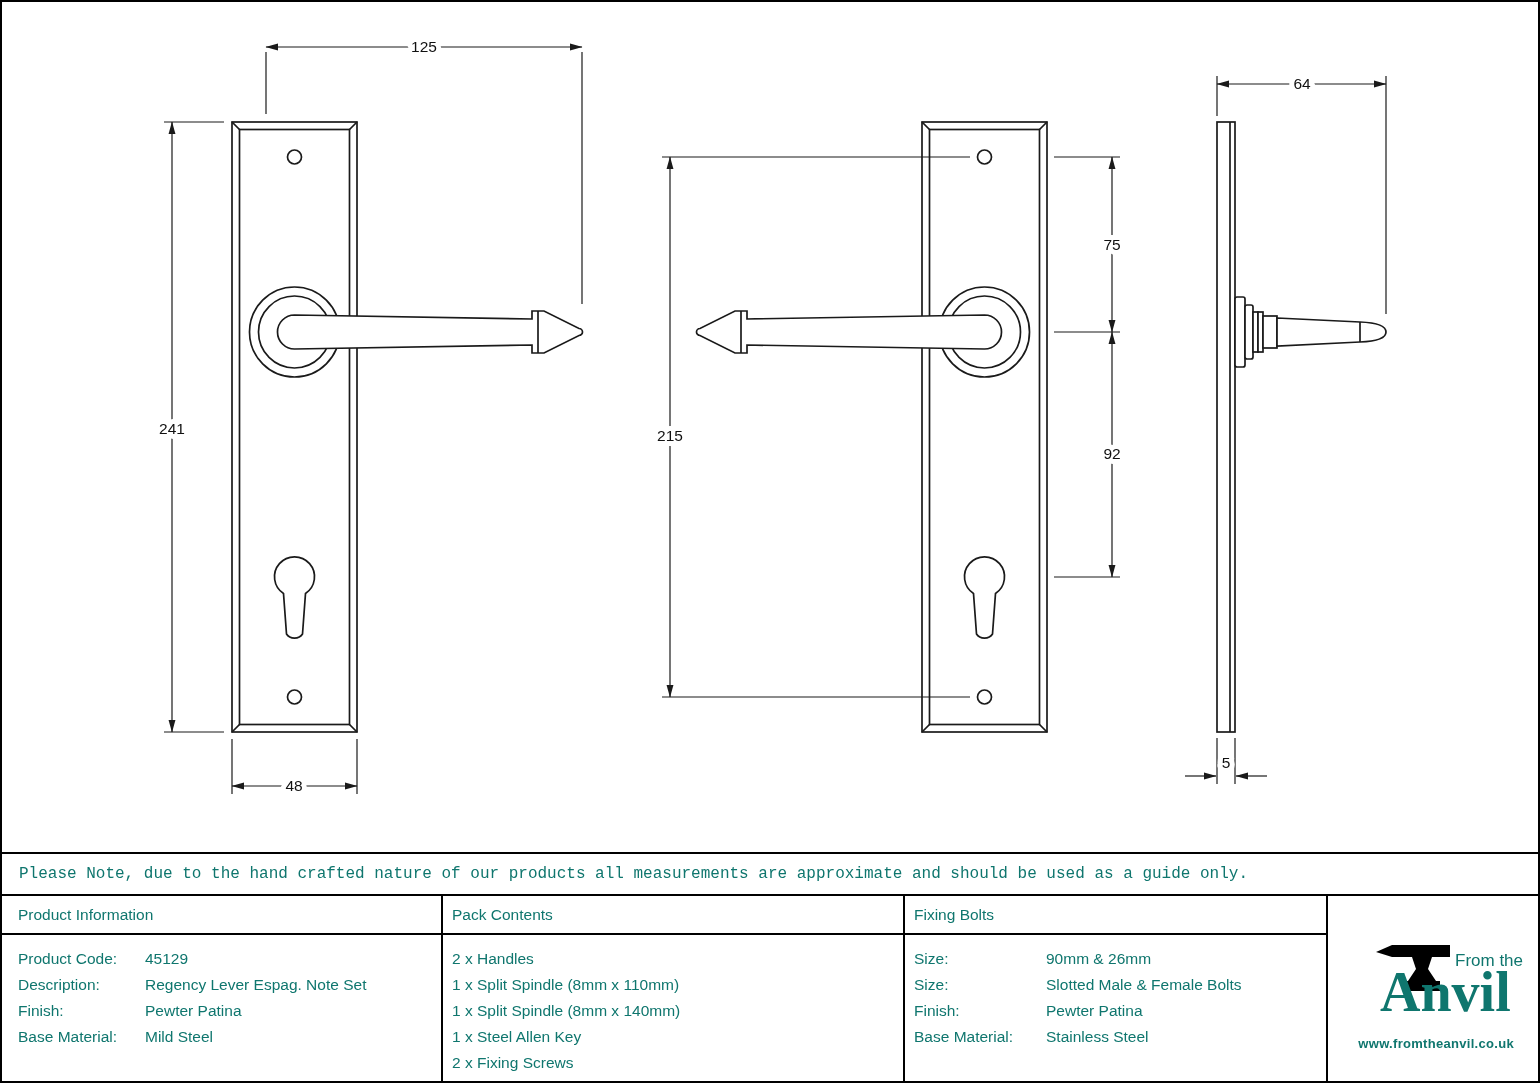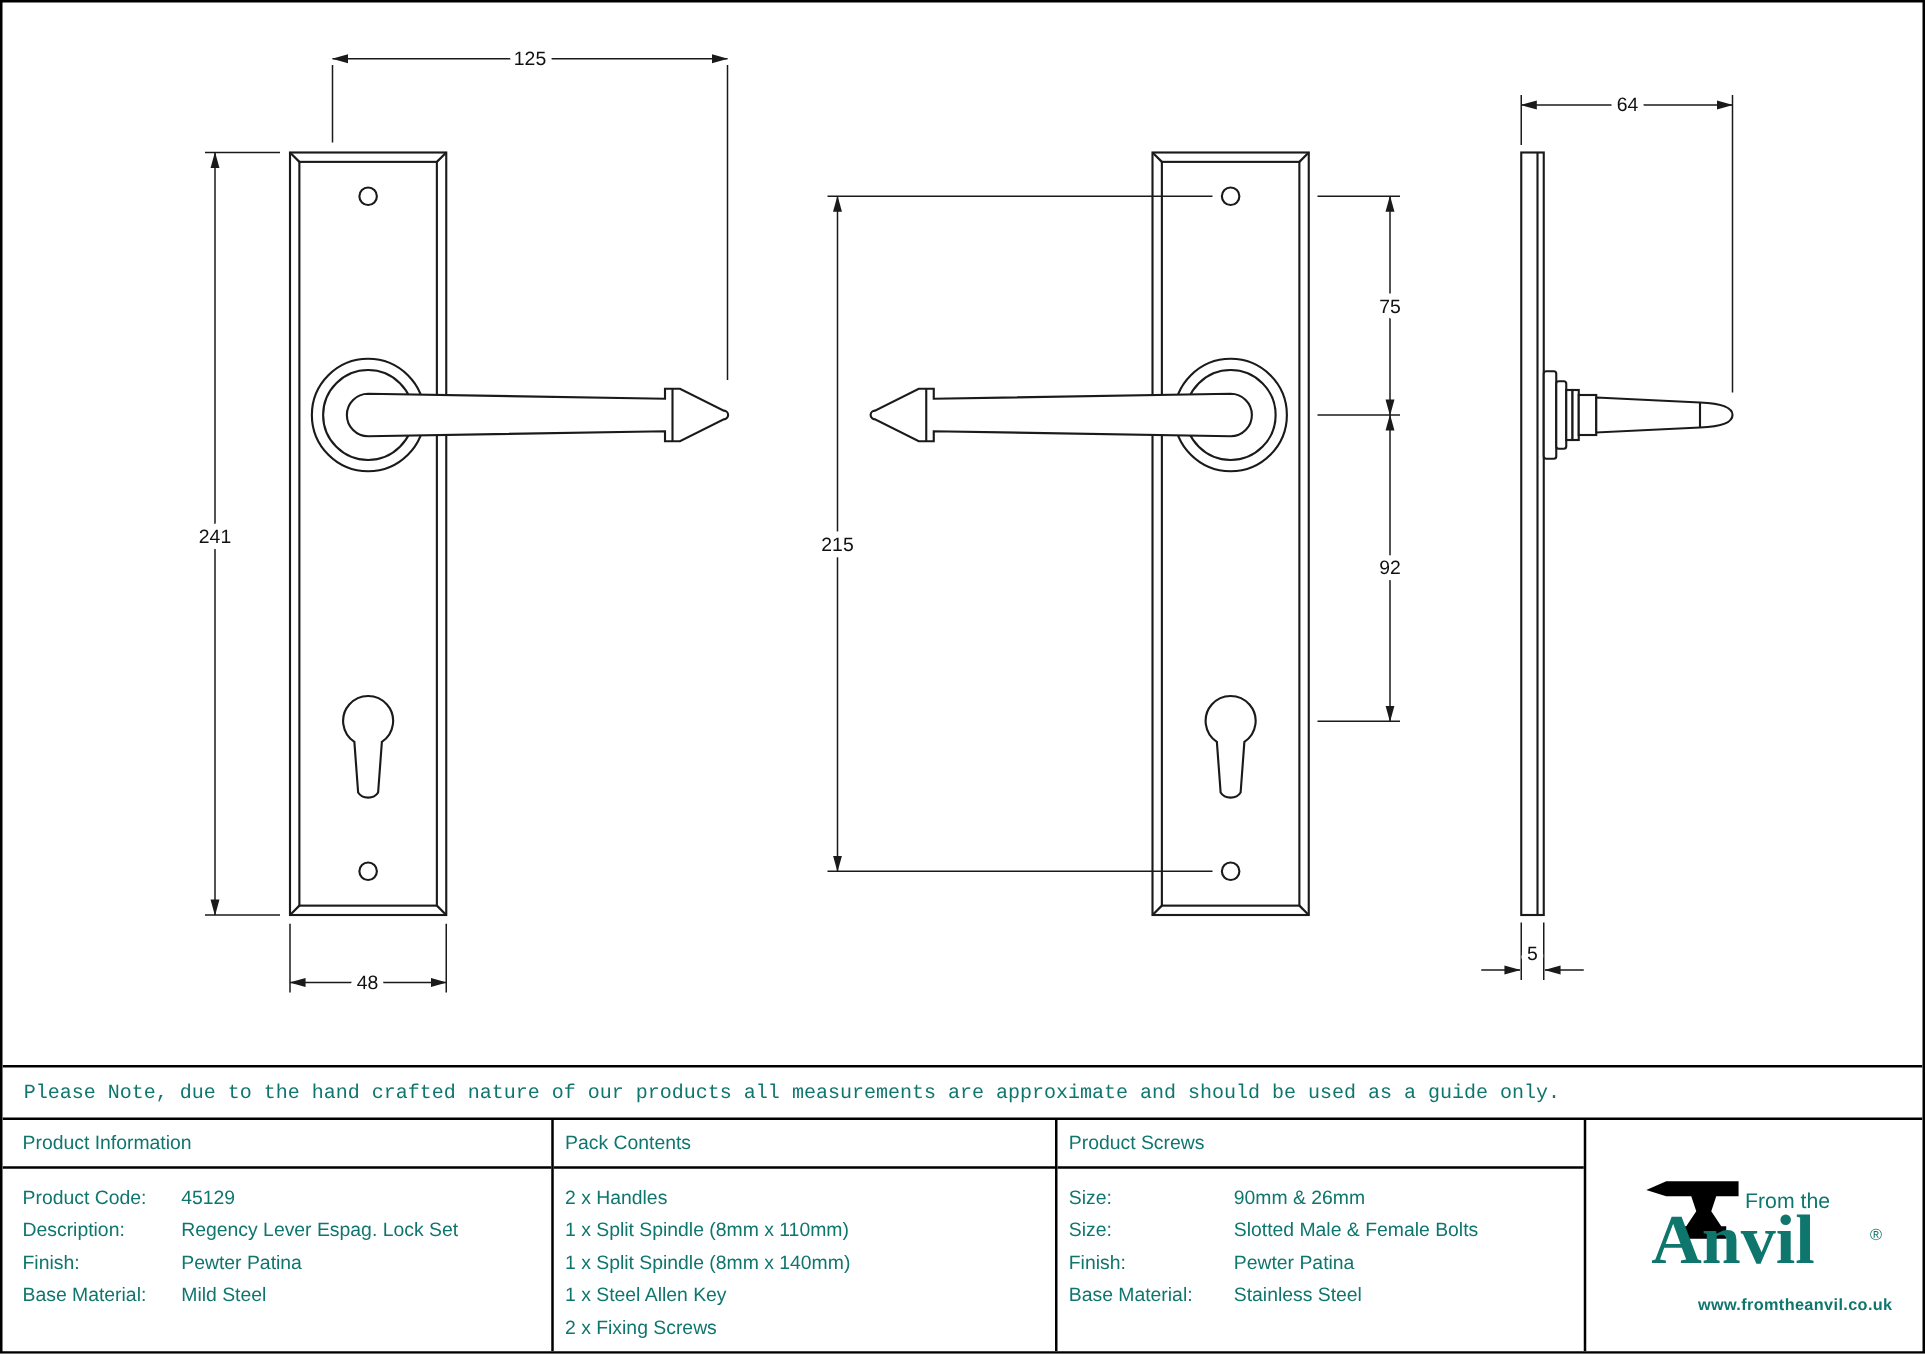--- a/index.html
+++ b/index.html
@@ -20,21 +20,21 @@
     position:absolute; left:0; top:850px; width:1536px; height:42px;
     border-top:2px solid #000; box-sizing:border-box;
     display:flex; align-items:center; padding-left:17px; font-size:16px;font-family:Liberation Mono, monospace;
   }
   .tablewrap {
     position:absolute; left:0; top:892px; width:1536px; height:187px;
     border-top:2px solid #000; box-sizing:border-box; display:flex;
   }
   .col { box-sizing:border-box; border-right:2px solid #000; display:flex; flex-direction:column; }
   .col.c1 { width:441px; }
-  .col.c2 { width:403px; }
+  .col.c2 { width:462px; }
   .col.c3 { width:423px; }
   .col.c4 { flex:1; border-right:none; position:relative; }
   .thead {
     height:37px; flex:0 0 37px; border-bottom:2px solid #000; box-sizing:content-box;
     display:flex; align-items:center; font-size:15.5px;
   }
   .c1 .thead, .c1 .row { padding-left:16px; }
   .c2 .thead, .c2 .row { padding-left:9px; }
   .c3 .thead, .c3 .row { padding-left:9px; }
   .tbody { padding-top:11px; }
@@ -142,21 +142,21 @@
 
     <div class="col c1">
       <div class="thead">Product Information</div>
       <div class="tbody">
         <div class="row">
           <span class="lbl">Product Code:</span>
           <span class="val">45129</span>
         </div>
         <div class="row">
           <span class="lbl">Description:</span>
-          <span class="val">Regency Lever Espag. Lock Set</span>
+          <span class="val">Regency Lever Espag. Note Set</span>
         </div>
         <div class="row">
           <span class="lbl">Finish:</span>
           <span class="val">Pewter Patina</span>
         </div>
         <div class="row">
           <span class="lbl">Base Material:</span>
           <span class="val">Mild Steel</span>
         </div>
       </div>
@@ -167,21 +167,21 @@
       <div class="tbody">
         <div class="row">2 x Handles</div>
         <div class="row">1 x Split Spindle (8mm x 110mm)</div>
         <div class="row">1 x Split Spindle (8mm x 140mm)</div>
         <div class="row">1 x Steel Allen Key</div>
         <div class="row">2 x Fixing Screws</div>
       </div>
     </div>
 
     <div class="col c3">
-      <div class="thead">Product Screws</div>
+      <div class="thead">Fixing Bolts</div>
       <div class="tbody">
         <div class="row">
           <span class="lbl">Size:</span>
           <span class="val">90mm &amp; 26mm</span>
         </div>
         <div class="row">
           <span class="lbl">Size:</span>
           <span class="val">Slotted Male &amp; Female Bolts</span>
         </div>
         <div class="row">

